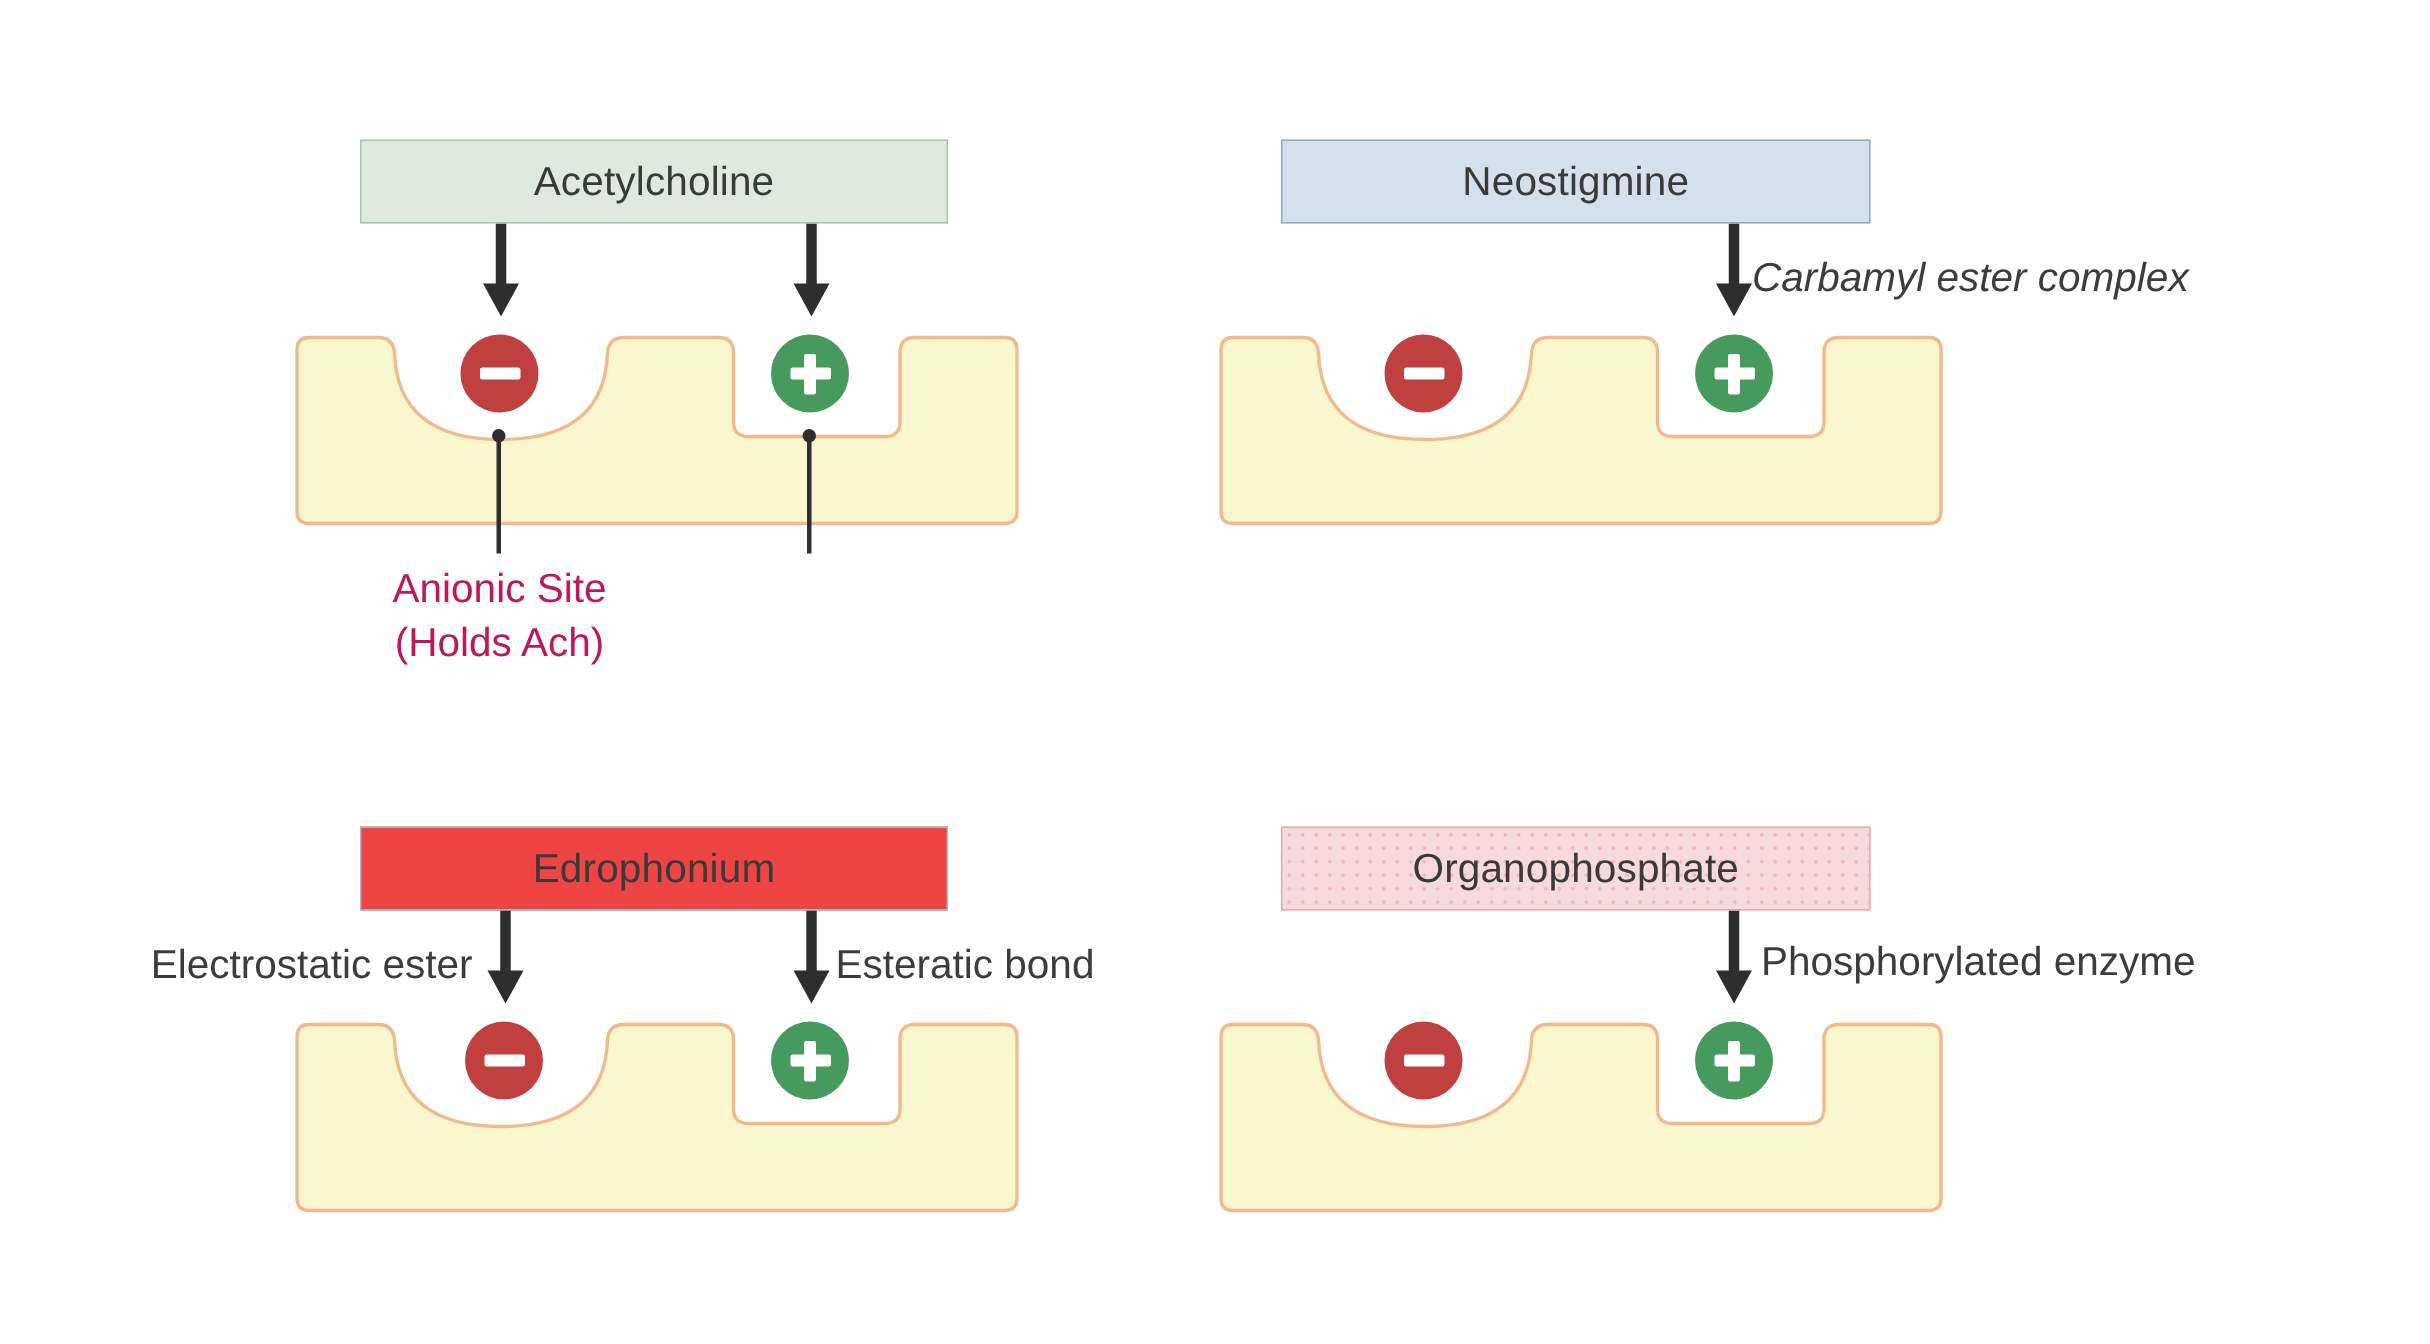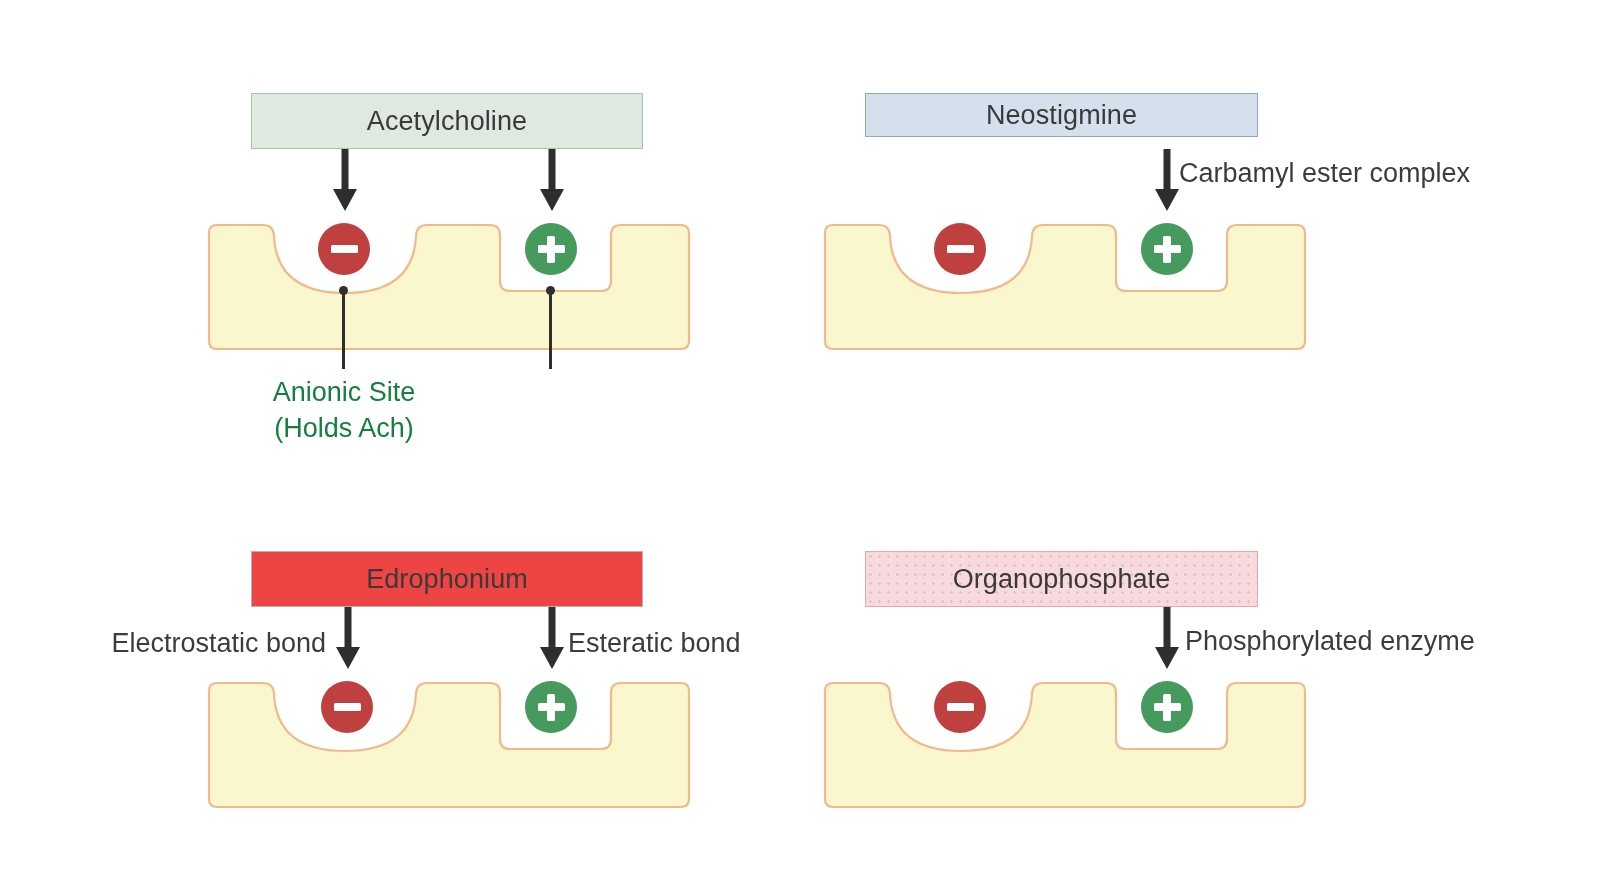--- a/index.html
+++ b/index.html
@@ -19,21 +19,20 @@
   #diagram-root {
     position: absolute;
     left: 0; top: 0;
     width: 1620px;
     height: 896px;
   }
   .panel {
     position: absolute;
     width: 810px;
     height: 448px;
-    margin-left: 11px;
   }
   #panel-acetylcholine { left: 0;   top: 0; }
   #panel-neostigmine   { left: 810px; top: 0; }
   #panel-edrophonium   { left: 0;   top: 448px; }
   #panel-organophosphate { left: 810px; top: 448px; }
 
   
   .drug-box {
     position: absolute;
     box-sizing: border-box;
@@ -48,21 +47,21 @@
     border-width: 1.5px;
   }
   .drug-box .drug-label { pointer-events: none; }
 
   .box-acetylcholine {
     left: 240px; top: 93px; width: 392px; height: 56px;
     background: #dfe9e0;
     border-color: #a8c4ae;
   }
   .box-neostigmine {
-    left: 854px; top: 93px; width: 393px; height: 44px;
+    left: 854px; top: 93px; width: 393px; height: 56px;
     background: #d4e1ec;
     border-color: #92a8bb;
   }
   .box-edrophonium {
     left: 240px; top: 551px; width: 392px; height: 56px;
     background: #ef4444;
     border-color: #b6aeb9;
   }
   .box-organophosphate {
     left: 854px; top: 551px; width: 393px; height: 56px;
@@ -126,21 +125,21 @@
     width: 9px;
     height: 9px;
     border-radius: 50%;
     background: #2e2e2e;
   }
   .site-caption {
     position: absolute;
     text-align: center;
     font-size: 27px;
     line-height: 1.32;
-    color: #15803d;
+    color: #be185d;
     white-space: pre-line;
     width: 230px;
   }
 
   
   .annotation {
     position: absolute;
     font-size: 27px;
     line-height: 1;
     color: #3c3c3c;
@@ -224,21 +223,21 @@
       <span class="drug-label">Neostigmine</span>
     </div>
 
     <div class="arrow" style="left:331px; top:149px;">
       <svg width="30" height="64" viewBox="0 0 30 64" xmlns="http://www.w3.org/2000/svg">
         <rect x="11.5" y="0" width="7" height="42" fill="#2e2e2e"></rect>
         <polygon points="3,40 27,40 15,62" fill="#2e2e2e"></polygon>
       </svg>
     </div>
 
-    <div class="annotation to-right" style="left:358px; top:160px;">Carbamyl ester complex</div>
+    <div class="annotation to-right" style="left:358px; top:172px;font-style:italic;">Carbamyl ester complex</div>
 
     <div class="enzyme" style="left:2px; top:223px;">
       <svg width="484" height="128" viewBox="0 0 484 128" xmlns="http://www.w3.org/2000/svg">
         <path d="M 10 2
                  L 56 2
                  Q 66 2 67 12
                  Q 69 70 138 70
                  Q 207 70 209 12
                  Q 210 2 220 2
                  L 283 2
@@ -281,21 +280,21 @@
         <polygon points="3,40 27,40 15,62" fill="#2e2e2e"></polygon>
       </svg>
     </div>
     <div class="arrow" style="left:526px; top:159px;">
       <svg width="30" height="64" viewBox="0 0 30 64" xmlns="http://www.w3.org/2000/svg">
         <rect x="11.5" y="0" width="7" height="42" fill="#2e2e2e"></rect>
         <polygon points="3,40 27,40 15,62" fill="#2e2e2e"></polygon>
       </svg>
     </div>
 
-    <div class="annotation to-left" style="left:315px; top:182px;">Electrostatic bond</div>
+    <div class="annotation to-left" style="left:315px; top:182px;">Electrostatic ester</div>
     <div class="annotation to-right" style="left:557px; top:182px;">Esteratic bond</div>
 
     <div class="enzyme" style="left:196px; top:233px;">
       <svg width="484" height="128" viewBox="0 0 484 128" xmlns="http://www.w3.org/2000/svg">
         <path d="M 10 2
                  L 56 2
                  Q 66 2 67 12
                  Q 69 70 138 70
                  Q 207 70 209 12
                  Q 210 2 220 2

